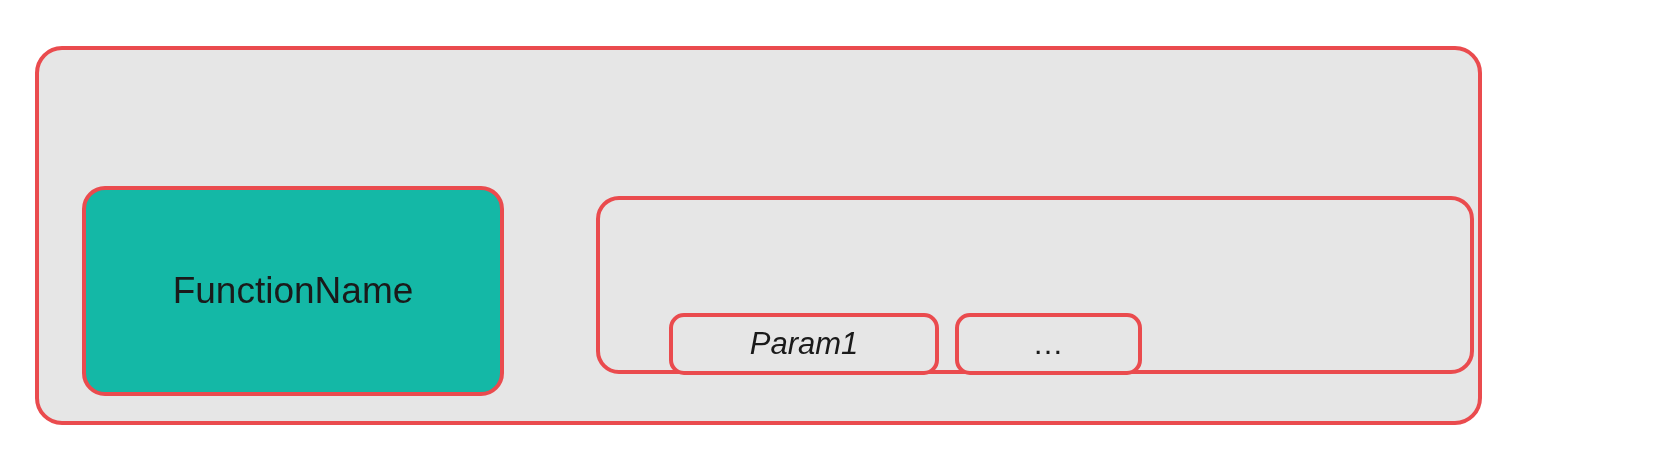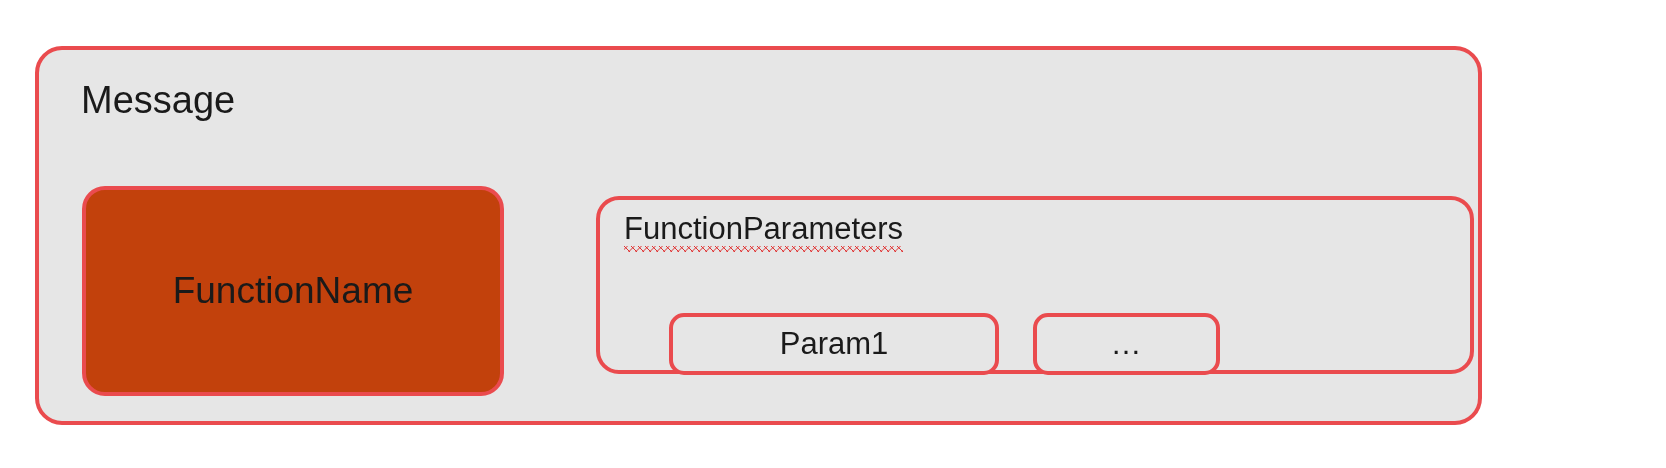--- a/index.html
+++ b/index.html
@@ -44,21 +44,21 @@
   }
 
   
   .function-name-box {
     position: absolute;
     left: 43px;
     top: 136px;
     width: 422px;
     height: 210px;
     box-sizing: border-box;
-    background: #c2410c;
+    background: #14b8a6;
     border: 4.5px solid #EA4B4E;
     border-radius: 23px;
     display: flex;
     align-items: center;
     justify-content: center;
   }
   .function-name-label {
     font-size: 37px;
     line-height: 44px;
     color: #1a1a1a;
@@ -115,21 +115,21 @@
   .param-chip {
     box-sizing: border-box;
     background: #E6E6E6;
     border: 4.5px solid #EA4B4E;
     border-radius: 15px;
     display: flex;
     align-items: center;
     justify-content: center;
     height: 62px;
   }
-  .param-chip.w-1 { width: 330px; margin-right: 34px; }
+  .param-chip.w-1 { width: 270px; margin-right: 16px; font-style: italic; }
   .param-chip.w-2 { width: 284px; margin-right: 33px; }
   .param-chip.w-3 { width: 187px; }
 
   .param-label {
     font-size: 31px;
     line-height: 36px;
     color: #1a1a1a;
     white-space: nowrap;
   }
   .param-label.ellipsis {
@@ -137,29 +137,27 @@
     letter-spacing: 1px;
   }
 </style>
 </head>
 <body>
 
 <div id="canvas">
 
   <div class="message-box">
 
-    <div class="message-label">Message</div>
 
     <div class="function-name-box">
       <div class="function-name-label">FunctionName</div>
     </div>
 
     <div class="function-params-box">
 
-      <div class="function-params-label">FunctionParameters</div>
 
       <div class="params-row">
 
         <div class="param-chip w-1">
           <span class="param-label">Param1</span>
         </div>
 
 
         <div class="param-chip w-3">
           <span class="param-label ellipsis">…</span>

